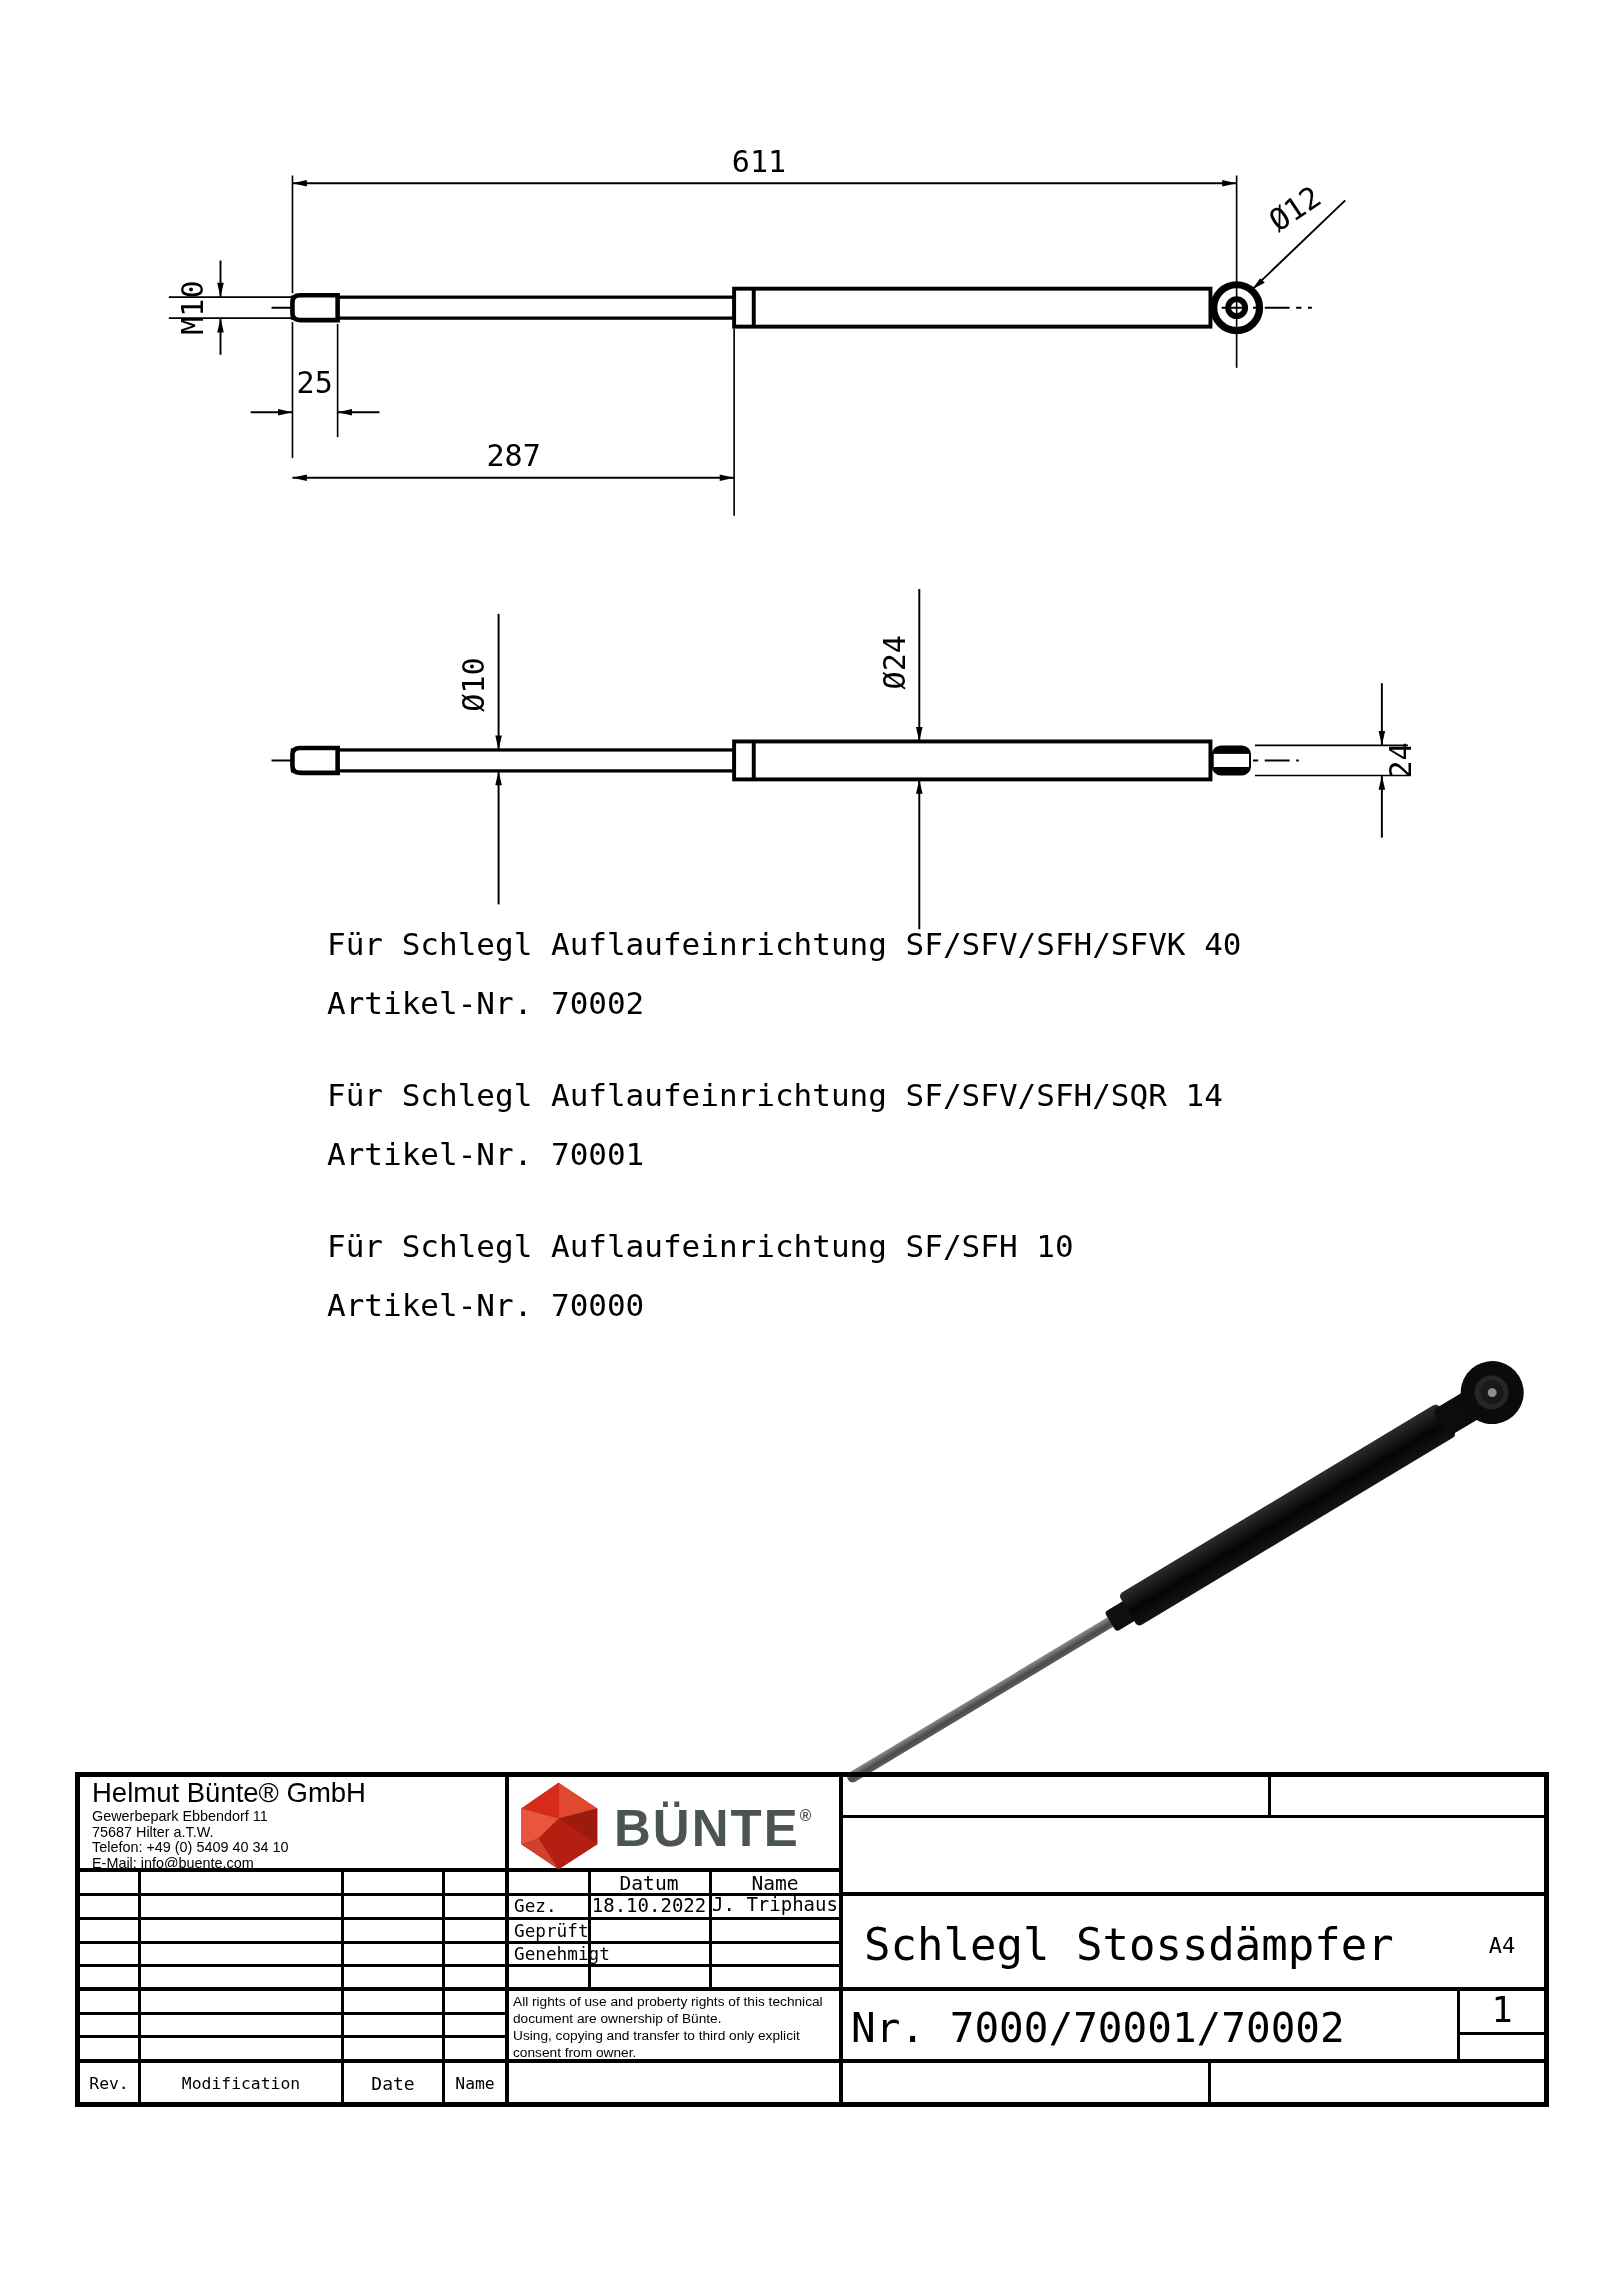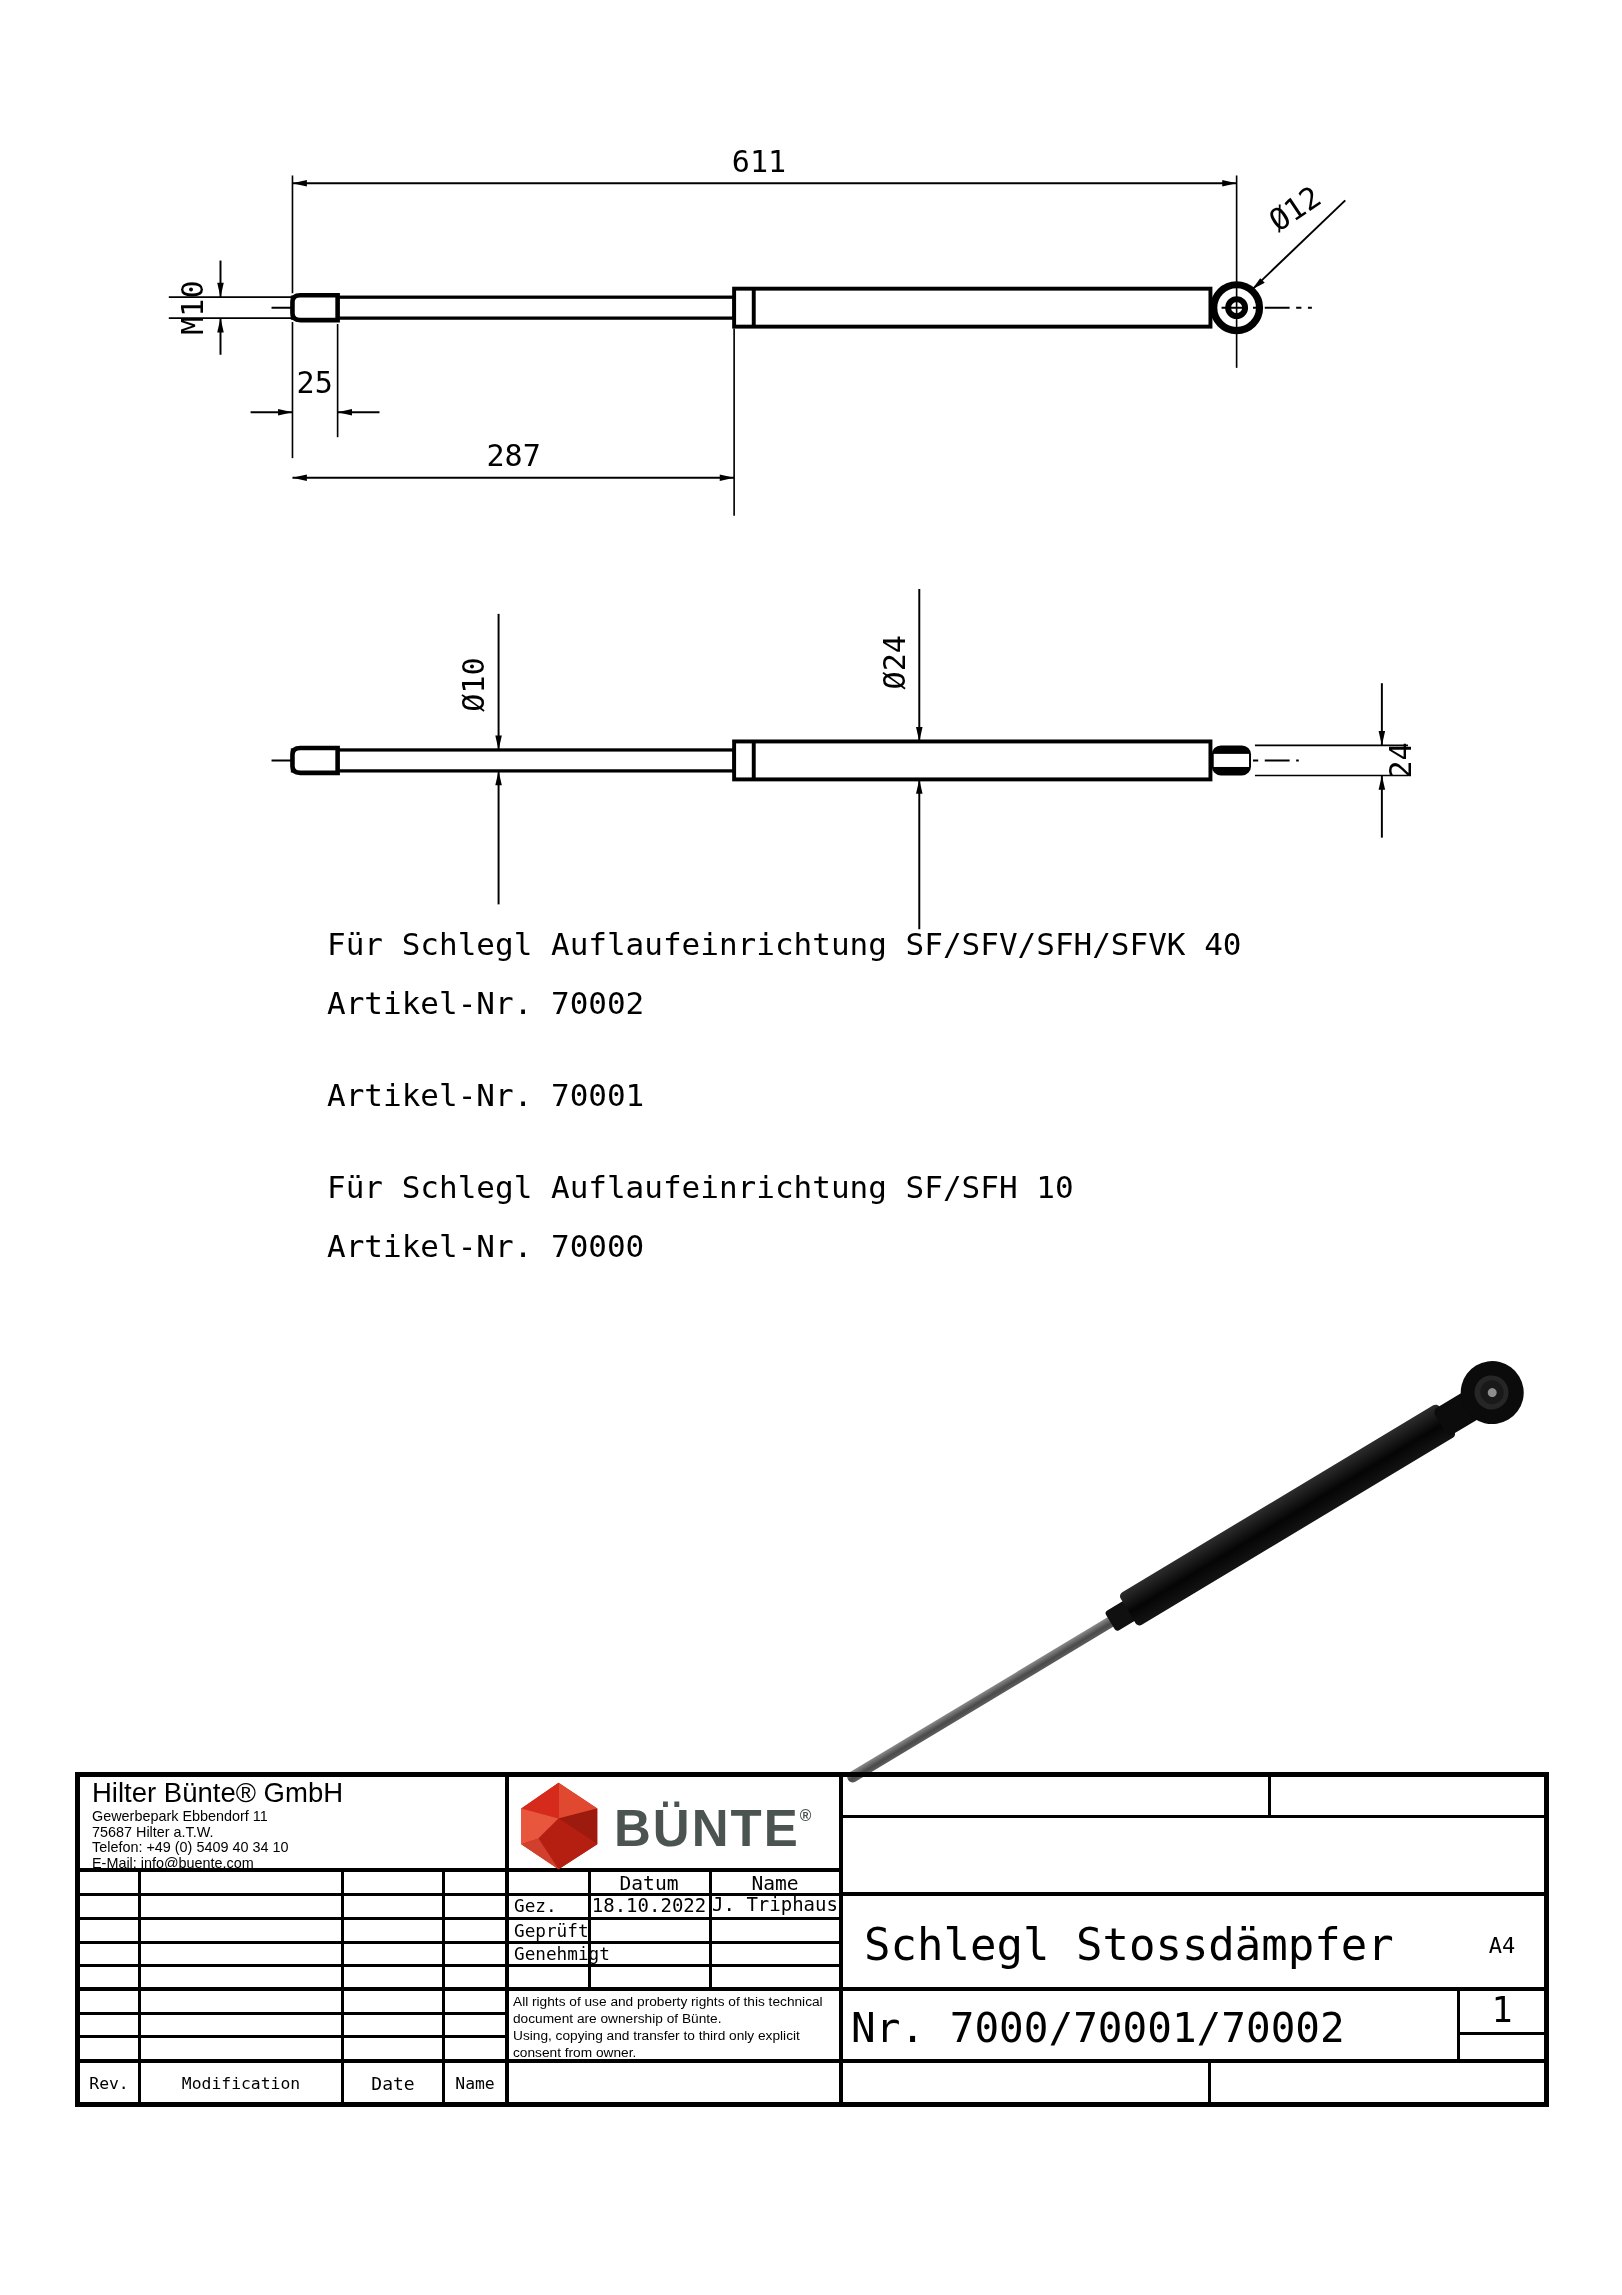--- a/index.html
+++ b/index.html
@@ -121,20 +121,21 @@
       <text class="dim-text" text-anchor="middle" transform="rotate(-90 2156 1162)" x="2156" y="1162">24</text>
     </g>
   </svg>
 
   <div class="notes">
     <div class="note">
       <div>Für Schlegl Auflaufeinrichtung SF/SFV/SFH/SFVK 40</div>
       <div>Artikel-Nr. 70002</div>
     </div>
     <div class="note">
+      <div>Für Schlegl Auflaufeinrichtung SF/SFV/SFH/SQR 14</div>
       <div>Artikel-Nr. 70001</div>
     </div>
     <div class="note">
       <div>Für Schlegl Auflaufeinrichtung SF/SFH 10</div>
       <div>Artikel-Nr. 70000</div>
     </div>
   </div>
 
   <div class="photo">
     <div class="rod"></div>
@@ -172,21 +173,21 @@
     <div class="hl" style="left:77px;top:2035px;width:430px;height:2.6px"></div>
     <div class="vl" style="left:138px;top:1870px;width:2.6px;height:234px"></div>
     <div class="vl" style="left:341px;top:1870px;width:2.6px;height:234px"></div>
     <div class="vl" style="left:442px;top:1870px;width:2.6px;height:234px"></div>
     <div class="vl" style="left:588px;top:1870px;width:2.6px;height:119px"></div>
     <div class="vl" style="left:709px;top:1870px;width:2.6px;height:119px"></div>
     <div class="vl" style="left:1457px;top:1989px;width:2.6px;height:72px"></div>
     <div class="hl" style="left:1458px;top:2032px;width:88px;height:2.6px"></div>
     <div class="vl" style="left:1208px;top:2061px;width:2.6px;height:43px"></div>
 
-    <div class="tb-text" style="left:92px;top:1777px;font-size:27.5px">Hilter Bünte® GmbH</div>
+    <div class="tb-text" style="left:92px;top:1777px;font-size:27.5px">Helmut Bünte® GmbH</div>
     <div class="tb-text" style="left:92px;top:1809px;font-size:14.4px;line-height:15.7px">
       <div>Gewerbepark Ebbendorf 11</div>
       <div>75687 Hilter a.T.W.</div>
       <div>Telefon: +49 (0) 5409 40 34 10</div>
       <div>E-Mail: info@buente.com</div>
     </div>
 
     <svg width="86" height="90" viewBox="0 0 120 125" style="position:absolute;left:517px;top:1781px">
       <polygon points="58,2 112,38 112,88 58,123 6,88 6,38" fill="#c32014"></polygon>
       <polygon points="58,2 112,38 58,52" fill="#e04830"></polygon>

